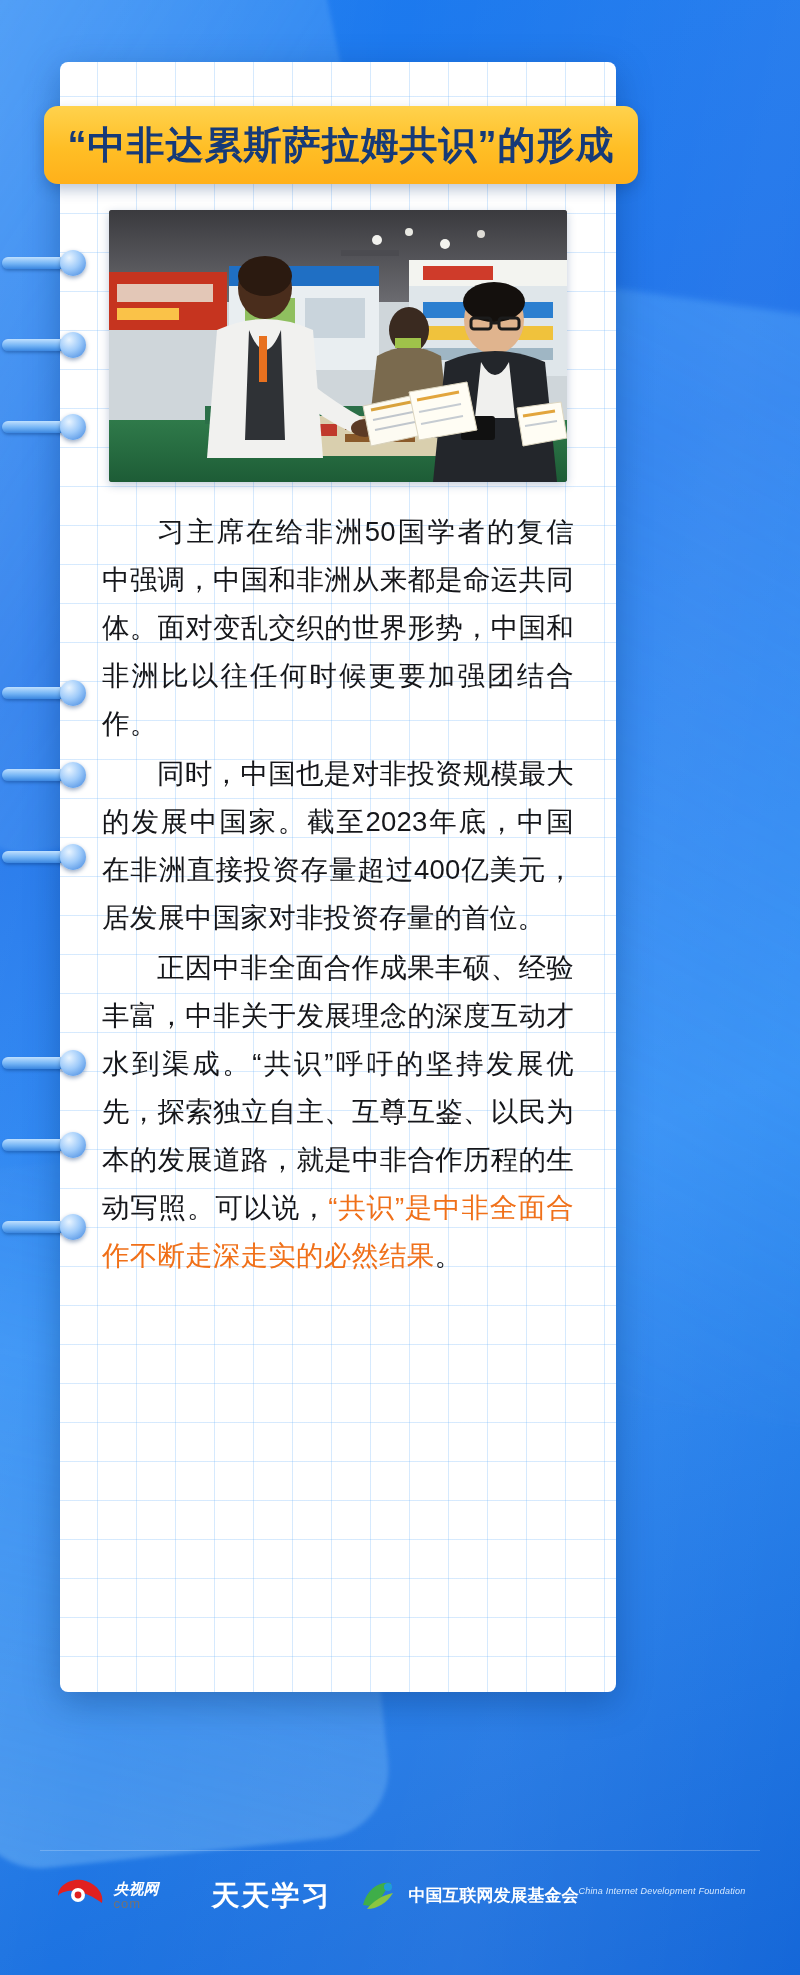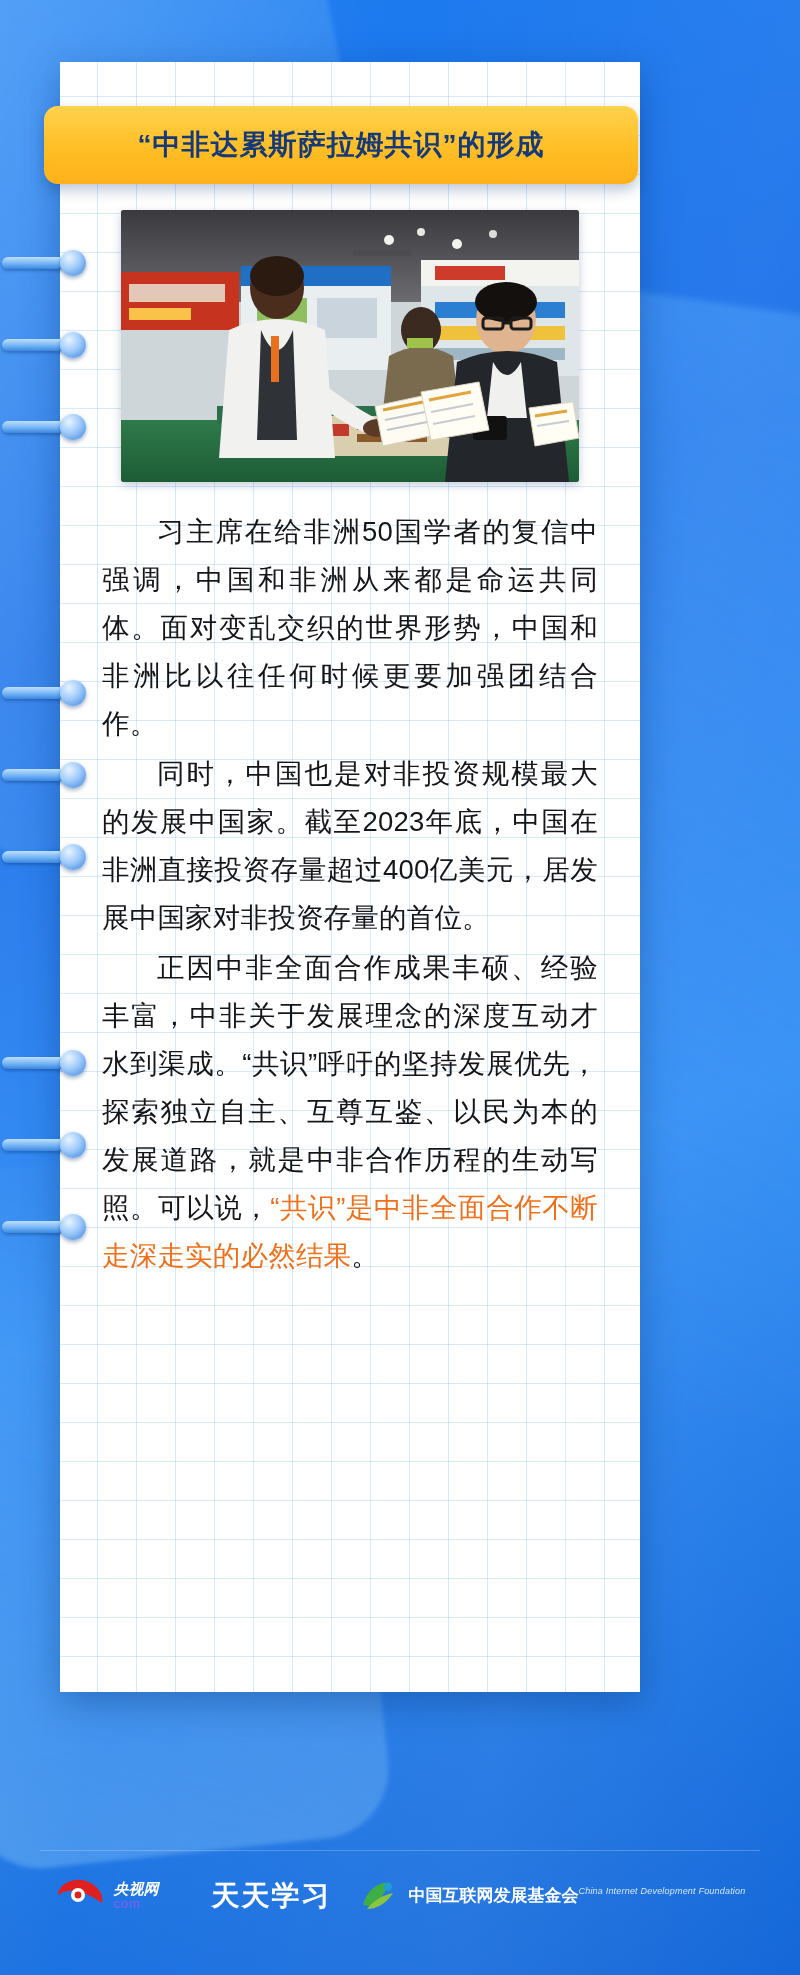--- a/index.html
+++ b/index.html
@@ -97,25 +97,24 @@
   }
 
   
   .card {
     position: absolute;
     left: 60px;
     top: 62px;
     width: 556px;
     height: 1630px;
     background: #ffffff;
-    border-radius: 0;
+    border-radius: 8px;
     box-shadow: 0 10px 34px rgba(5,45,105,0.35);
     overflow: hidden;
     z-index: 4;
-    padding-left: 24px;
   }
   .card-grid {
     position: absolute;
     inset: 0;
     background-image:
       linear-gradient(to right, rgba(120,185,250,0.30) 1px, transparent 1px),
       linear-gradient(to bottom, rgba(120,185,250,0.30) 1px, transparent 1px);
     background-size: 39px 39px;
     background-position: -2px -5px;
   }
@@ -135,21 +134,21 @@
     height: 78px;
     border-radius: 14px;
     background: linear-gradient(180deg, #ffd24d 0%, #ffbe25 55%, #ffb01a 100%);
     box-shadow: 0 6px 14px rgba(10,50,110,0.28);
     display: flex;
     align-items: center;
     justify-content: center;
     z-index: 8;
   }
   .title-text {
-    font-size: 28px;
+    font-size: 38px;
     font-weight: bold;
     color: #163a78;
     letter-spacing: 1px;
     white-space: nowrap;
   }
 
   
   .photo {
     position: relative;
     margin: 148px auto 0 auto;
@@ -194,21 +193,21 @@
     display: flex;
     align-items: center;
     gap: 7px;
   }
   .cctv-cn {
     display: flex;
     flex-direction: column;
     line-height: 1.05;
   }
   .cctv-cn .l1 { font-size: 15px; color: #ffffff; font-weight: bold; font-style: italic; }
-  .cctv-cn .l2 { font-size: 13px; color: #8b5cf6; letter-spacing: 1px; }
+  .cctv-cn .l2 { font-size: 13px; color: #737373; letter-spacing: 1px; }
   .logo-tiantian {
     font-size: 28px;
     font-weight: bold;
     color: #ffffff;
     font-family: "Liberation Serif", serif;
     letter-spacing: 2px;
     margin-left: 27px;
   }
   .logo-fund {
     display: flex;

